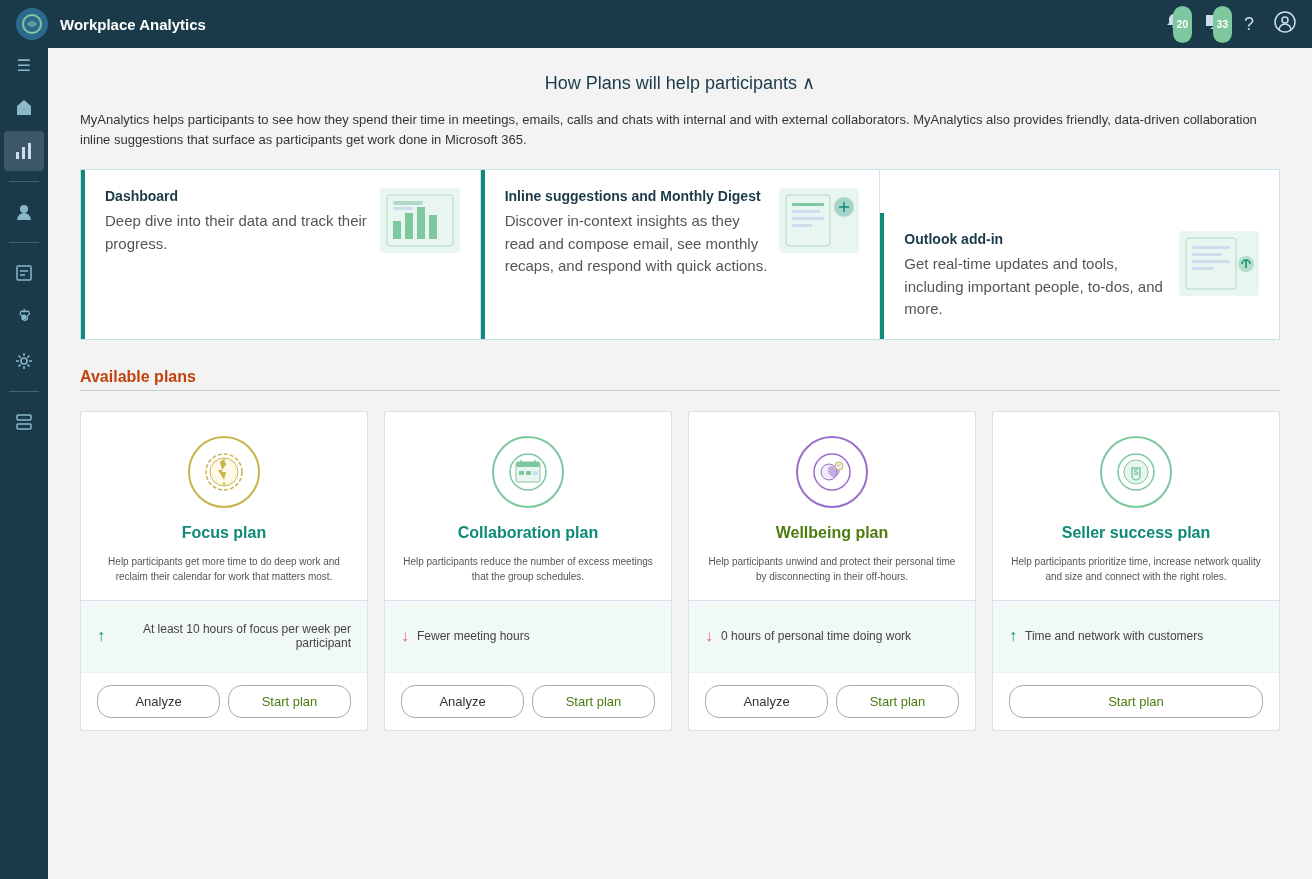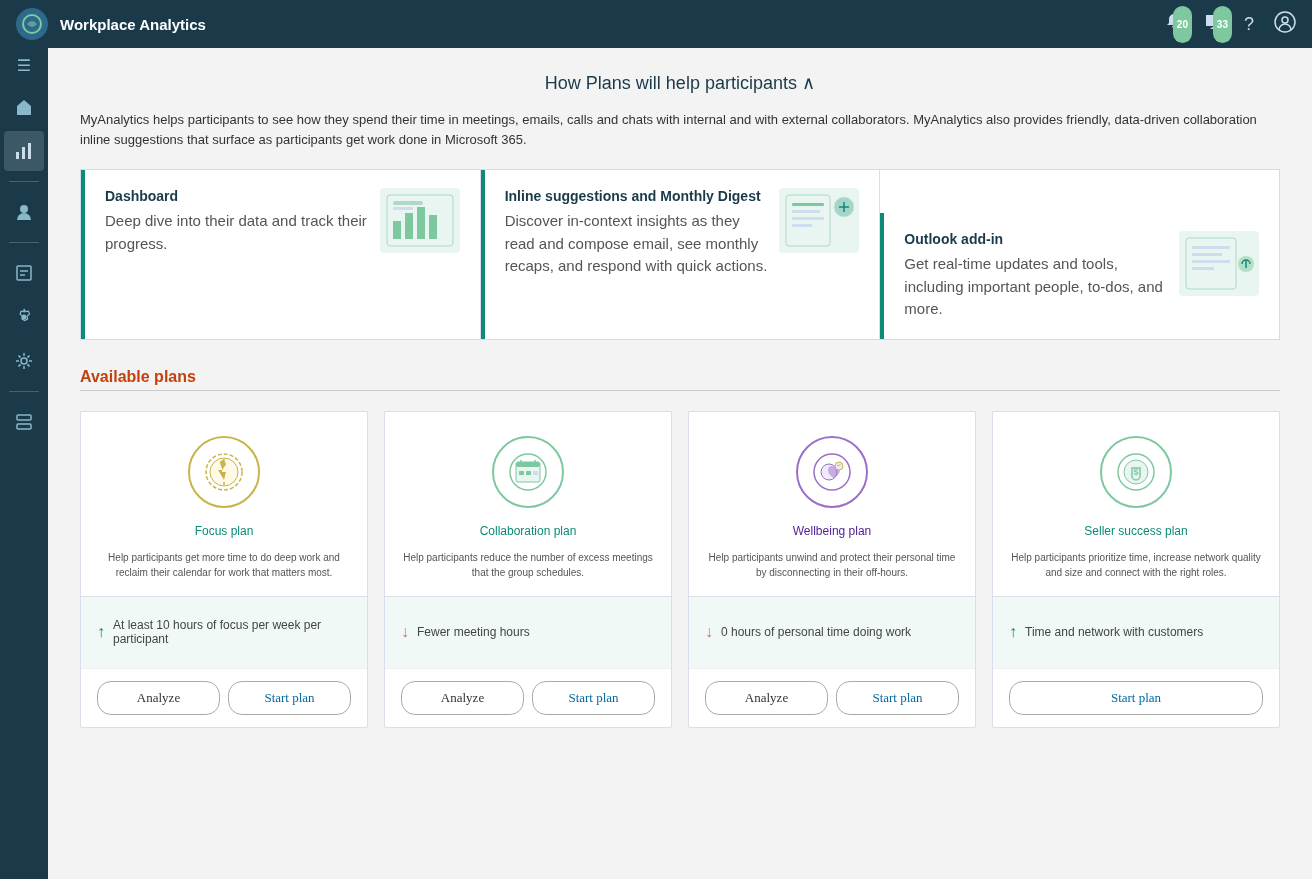--- a/index.html
+++ b/index.html
@@ -150,67 +150,66 @@
     }
     .plan-icon {
       width: 72px; height: 72px;
       border-radius: 50%;
       border: 2px solid #7ec8a0;
       display: flex; align-items: center; justify-content: center;
       font-size: 32px;
       margin-bottom: 4px;
     }
     .plan-name {
-      font-size: 12px;
-      font-weight: 400;
+      font-size: 16px;
+      font-weight: 700;
       color: #0e8a78;
     }
-    .plan-name.purple { color: #4c1d95; }
+    .plan-name.purple { color: #4d7c0f; }
     .plan-desc {
       font-size: 10px;
       color: #555;
       line-height: 1.5;
       text-align: center;
     }
     .plan-metric {
       background: #f0f9f5;
       border-top: 1px solid #dde;
       padding: 12px 16px;
       display: flex;
       align-items: center;
       gap: 8px;
       min-height: 72px;
     }
     .plan-metric-icon { font-size: 16px; color: #0e8a78; }
     .plan-metric-icon.down { color: #e07070; }
-    .plan-metric-text { font-size: 12px; color: #444; }
+    .plan-metric-text { font-size: 12px; color: #444; text-align: right; }
     .plan-actions {
       padding: 12px 16px;
       display: flex;
       gap: 8px;
       border-top: 1px solid #eee;
     }
     .plan-actions.centered { justify-content: center; }
     .btn-analyze, .btn-start {
       flex: 1;
       padding: 8px 0;
       font-size: 13px;
       cursor: pointer;
       border-radius: 14px;
-      font-family: Liberation Serif, serif;
     }
     .btn-analyze {
       background: white;
       border: 1px solid #aaa;
       color: #333;
     }
     .btn-start {
       background: white;
       border: 1px solid #aaa;
-      color: #0369a1;
+      color: #4d7c0f;
     }
 
     .hamburger { font-size: 16px; color: #8ab8c8; cursor: pointer; margin-bottom: 8px; }
   </style>
 </head>
 <body>
 
 <div class="topbar">
   <div class="topbar-logo">
     <svg width="20" height="20" viewBox="0 0 20 20">

